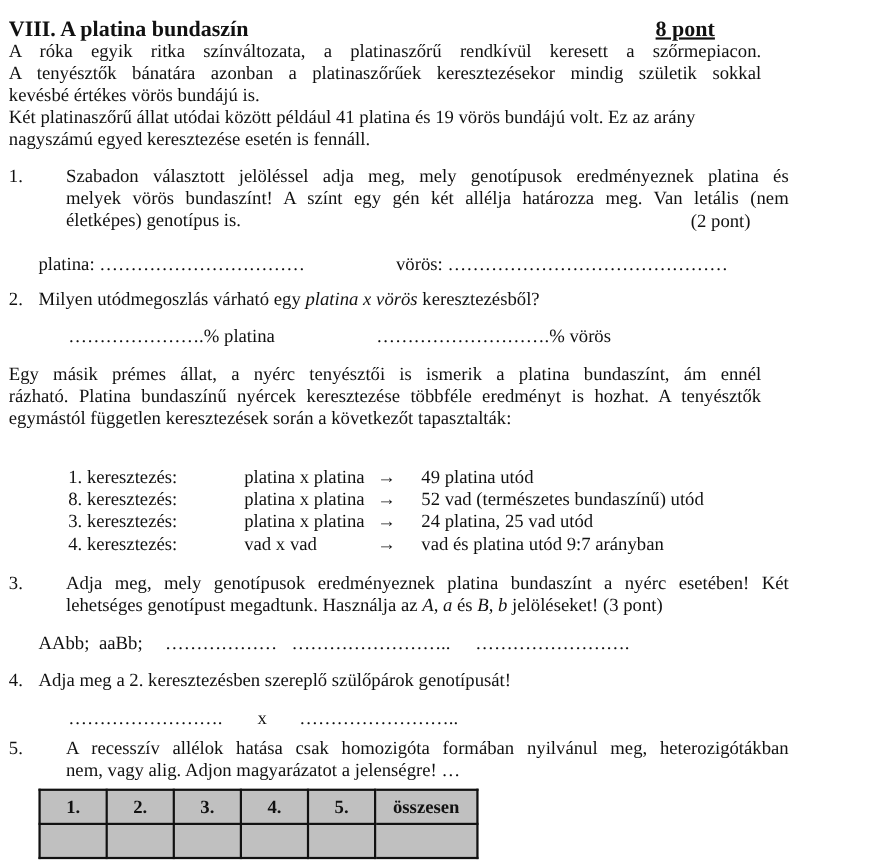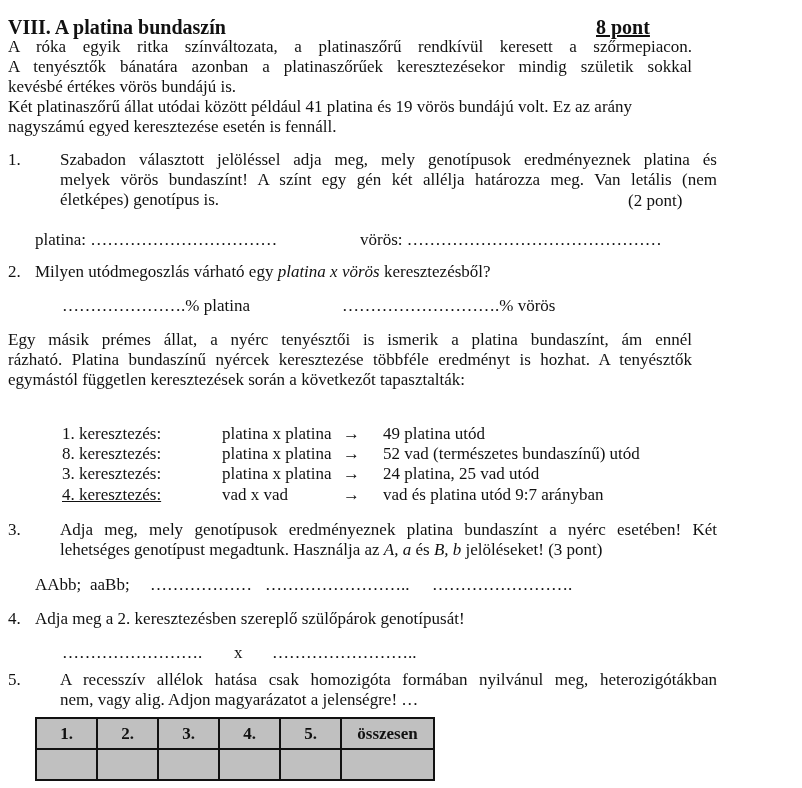--- a/index.html
+++ b/index.html
@@ -71,21 +71,21 @@
   <div class="abs" style="left:62px;top:444px;">8. keresztezés:</div>
   <div class="abs" style="left:222px;top:444px;">platina x platina</div>
   <div class="abs" style="left:343px;top:444px;">→</div>
   <div class="abs" style="left:383px;top:444px;">52 vad (természetes bundaszínű) utód</div>
 
   <div class="abs" style="left:62px;top:464px;">3. keresztezés:</div>
   <div class="abs" style="left:222px;top:464px;">platina x platina</div>
   <div class="abs" style="left:343px;top:464px;">→</div>
   <div class="abs" style="left:383px;top:464px;">24 platina, 25 vad utód</div>
 
-  <div class="abs" style="left:62px;top:485px;text-decoration:underline;">4. keresztezés:</div>
+  <div class="abs" style="left:62px;top:485px;">4. keresztezés:</div>
   <div class="abs" style="left:222px;top:485px;">vad x vad</div>
   <div class="abs" style="left:343px;top:485px;">→</div>
   <div class="abs" style="left:383px;top:485px;">vad és platina utód 9:7 arányban</div>
 </div>
 
 <div class="num" style="top:520px;line-height:20px;">3.</div>
 <div class="item" style="top:520px;">
   <span class="ln">Adja meg, mely genotípusok eredményeznek platina bundaszínt a nyérc esetében! Két</span>
   <span class="ln last"><span>lehetséges genotípust megadtunk. Használja az </span><i>A, a</i><span> és </span><i>B, b</i><span> jelöléseket!  (3 pont)</span></span>
 </div>

